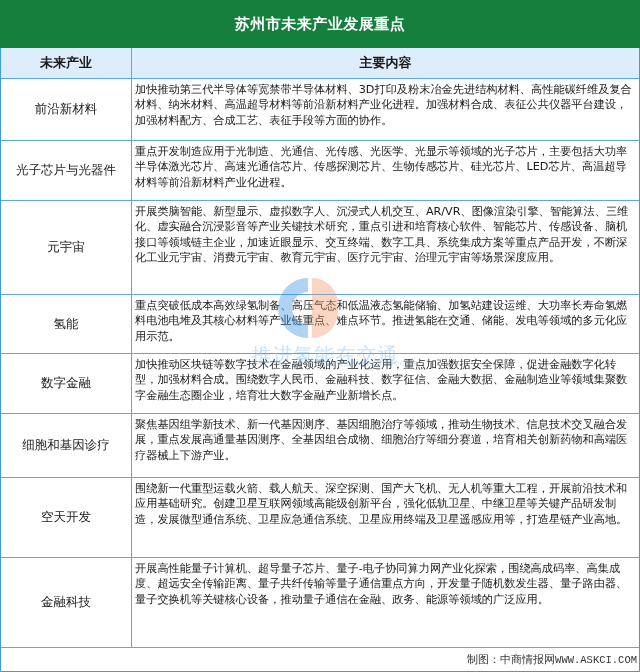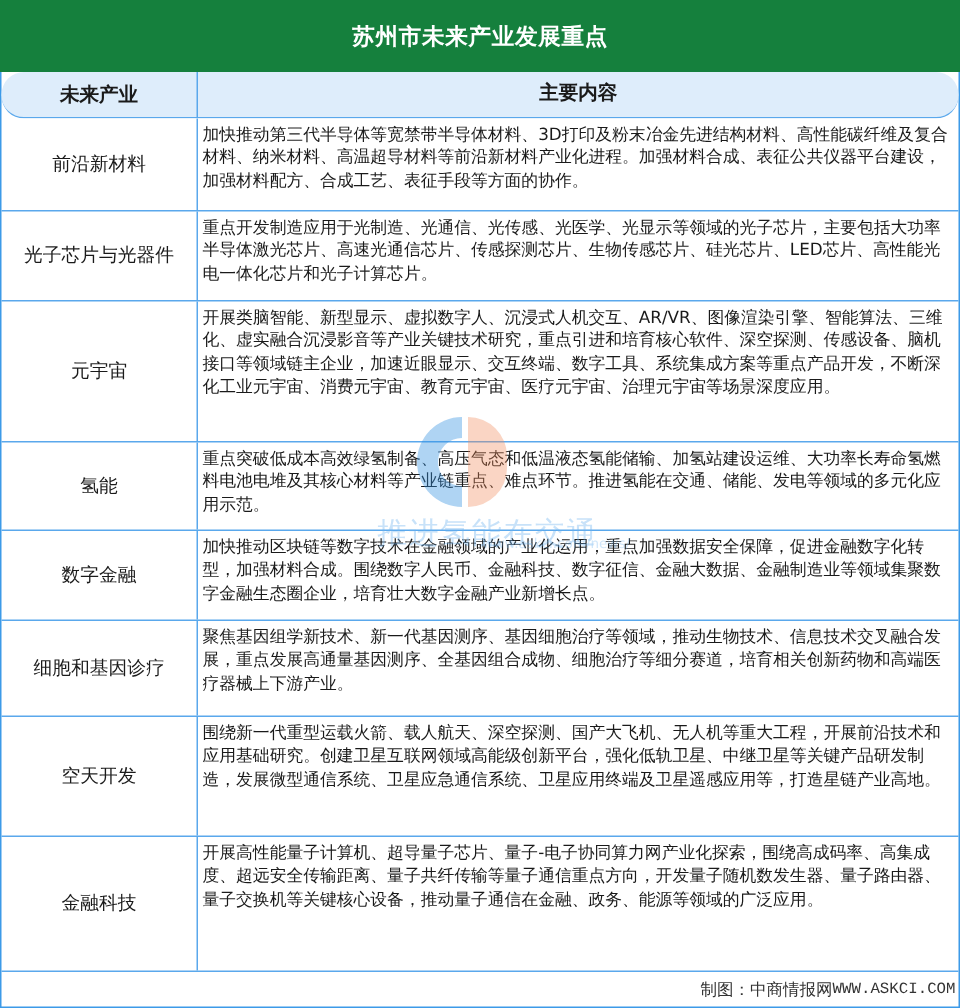--- a/index.html
+++ b/index.html
@@ -20,21 +20,21 @@
     }
     .table {
       position: absolute; left: 0; top: 48px; width: 640px;
       border-left: 1px solid #3c9ae8; border-right: 1px solid #3c9ae8;
       box-sizing: border-box;
     }
     .row {
       display: flex; box-sizing: border-box;
       border-bottom: 1.5px solid #5aa8ec;
     }
-    .row.header { background: #deedfb; height: 31px; border-radius: 15px; }
+    .row.header { background: #deedfb; height: 31px; }
     .cell-left {
       width: 131px; flex: 0 0 131px; box-sizing: border-box;
       border-right: 1px solid #5aa8ec;
       display: flex; align-items: center; justify-content: center;
       font-size: 12.5px;
     }
     .cell-right {
       flex: 1; box-sizing: border-box;
       padding: 3px 6px 3px 3px;
       font-size: 11.2px; line-height: 15.4px;
@@ -88,25 +88,25 @@
     <div class="cell-left">未来产业</div>
     <div class="cell-right">主要内容</div>
   </div>
 
   <div class="row" style="height:62px">
     <div class="cell-left">前沿新材料</div>
     <div class="cell-right">加快推动第三代半导体等宽禁带半导体材料、3D打印及粉末冶金先进结构材料、高性能碳纤维及复合材料、纳米材料、高温超导材料等前沿新材料产业化进程。加强材料合成、表征公共仪器平台建设，加强材料配方、合成工艺、表征手段等方面的协作。</div>
   </div>
   <div class="row" style="height:60px">
     <div class="cell-left">光子芯片与光器件</div>
-    <div class="cell-right">重点开发制造应用于光制造、光通信、光传感、光医学、光显示等领域的光子芯片，主要包括大功率半导体激光芯片、高速光通信芯片、传感探测芯片、生物传感芯片、硅光芯片、LED芯片、高性能光电一体化芯片和光子计算芯片。</div>
+    <div class="cell-right">重点开发制造应用于光制造、光通信、光传感、光医学、光显示等领域的光子芯片，主要包括大功率半导体激光芯片、高速光通信芯片、传感探测芯片、生物传感芯片、硅光芯片、LED芯片、高温超导材料等前沿新材料产业化进程。</div>
   </div>
   <div class="row" style="height:94px">
     <div class="cell-left">元宇宙</div>
-    <div class="cell-right">开展类脑智能、新型显示、虚拟数字人、沉浸式人机交互、AR/VR、图像渲染引擎、智能算法、三维化、虚实融合沉浸影音等产业关键技术研究，重点引进和培育核心软件、深空探测、传感设备、脑机接口等领域链主企业，加速近眼显示、交互终端、数字工具、系统集成方案等重点产品开发，不断深化工业元宇宙、消费元宇宙、教育元宇宙、医疗元宇宙、治理元宇宙等场景深度应用。</div>
+    <div class="cell-right">开展类脑智能、新型显示、虚拟数字人、沉浸式人机交互、AR/VR、图像渲染引擎、智能算法、三维化、虚实融合沉浸影音等产业关键技术研究，重点引进和培育核心软件、智能芯片、传感设备、脑机接口等领域链主企业，加速近眼显示、交互终端、数字工具、系统集成方案等重点产品开发，不断深化工业元宇宙、消费元宇宙、教育元宇宙、医疗元宇宙、治理元宇宙等场景深度应用。</div>
   </div>
   <div class="row" style="height:59px">
     <div class="cell-left">氢能</div>
     <div class="cell-right">重点突破低成本高效绿氢制备、高压气态和低温液态氢能储输、加氢站建设运维、大功率长寿命氢燃料电池电堆及其核心材料等产业链重点、难点环节。推进氢能在交通、储能、发电等领域的多元化应用示范。</div>
   </div>
   <div class="row" style="height:60px">
     <div class="cell-left">数字金融</div>
     <div class="cell-right">加快推动区块链等数字技术在金融领域的产业化运用，重点加强数据安全保障，促进金融数字化转型，加强材料合成。围绕数字人民币、金融科技、数字征信、金融大数据、金融制造业等领域集聚数字金融生态圈企业，培育壮大数字金融产业新增长点。</div>
   </div>
   <div class="row" style="height:64px">

